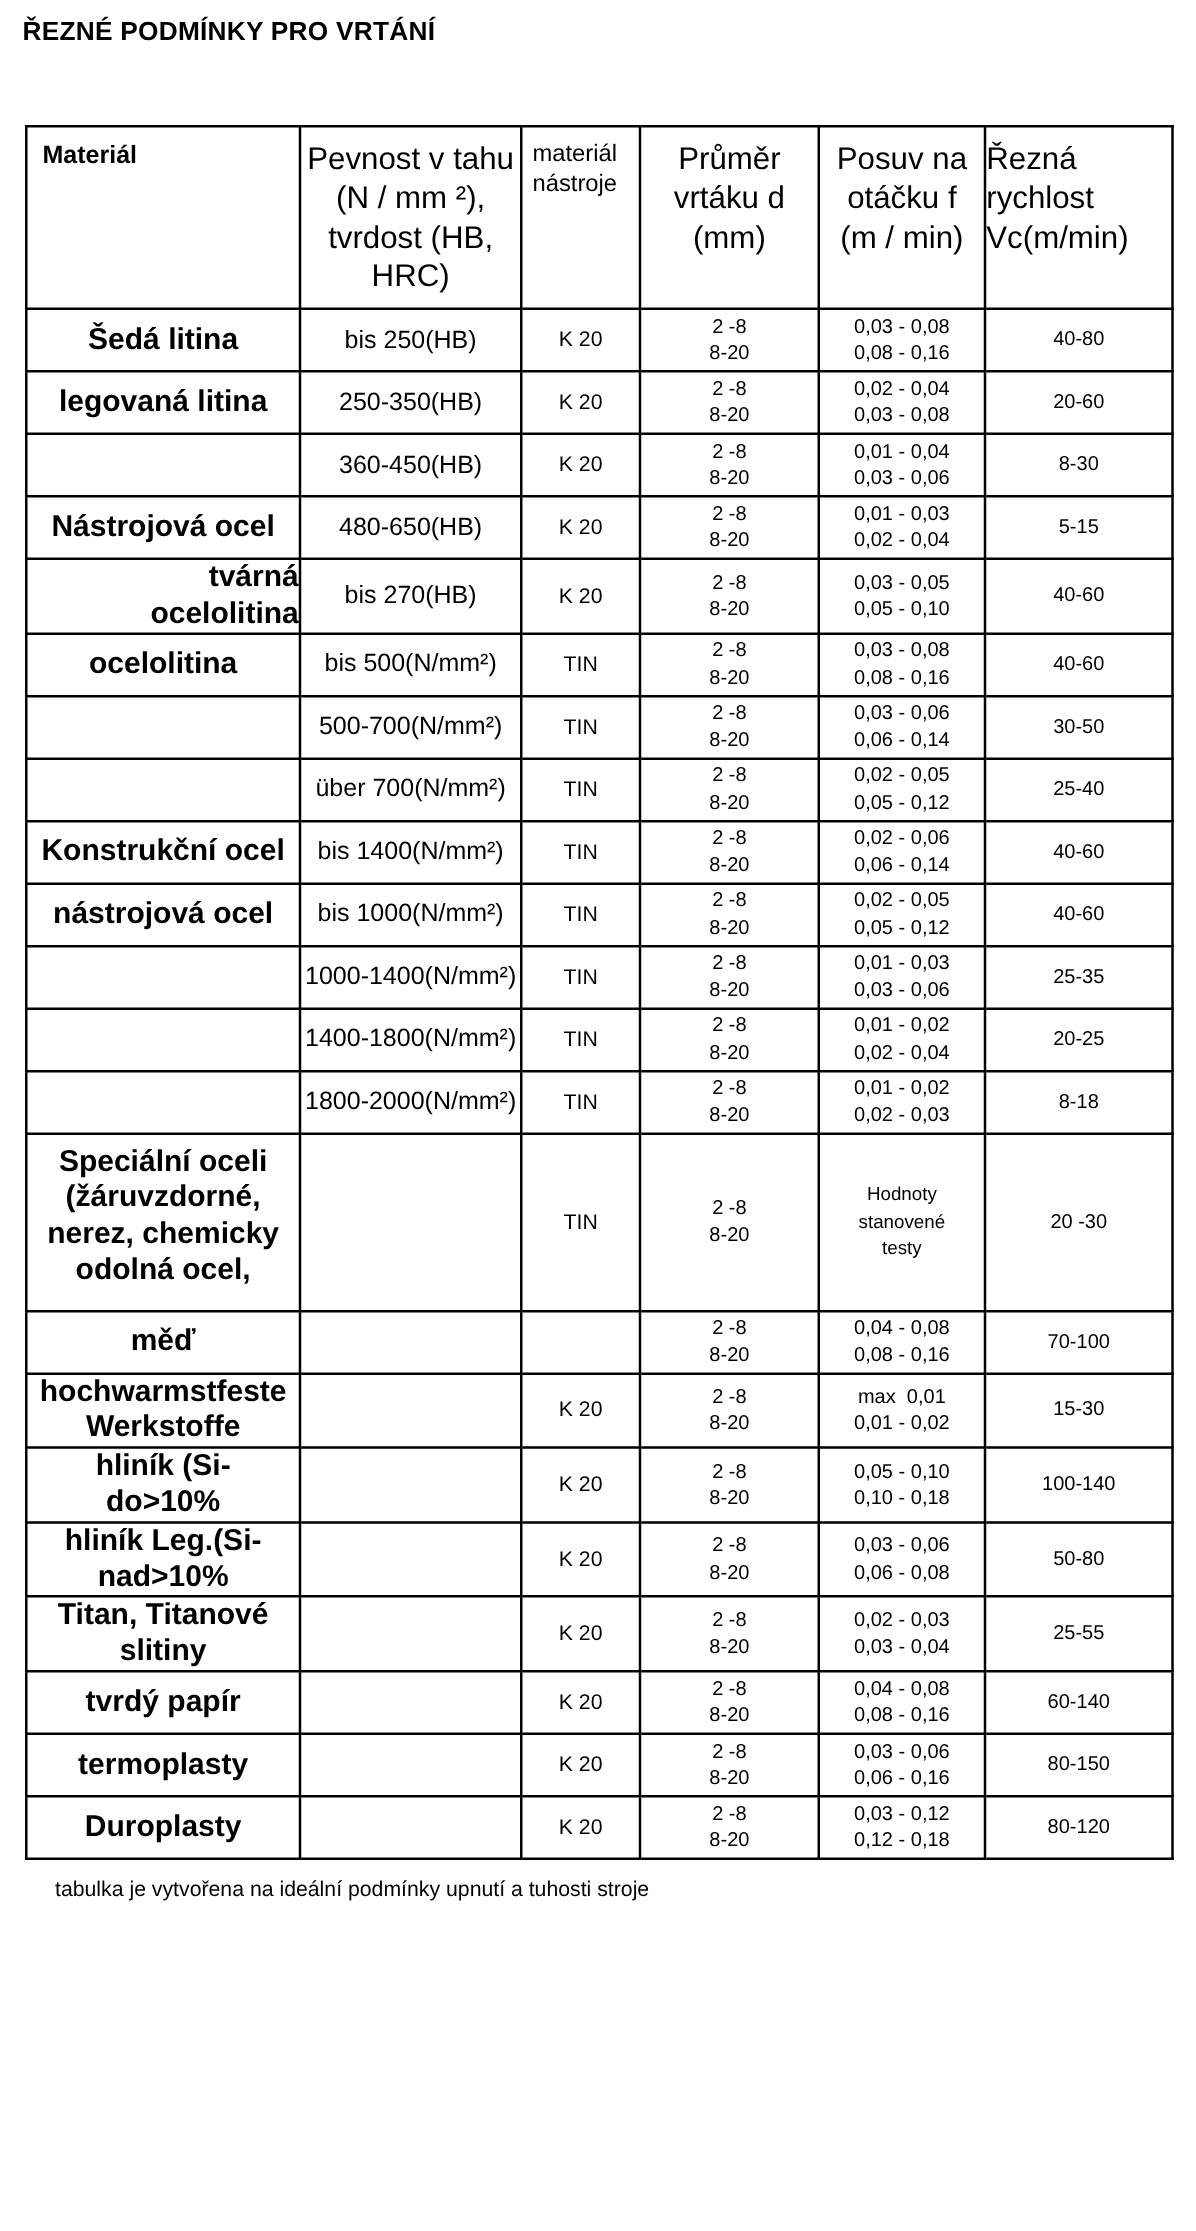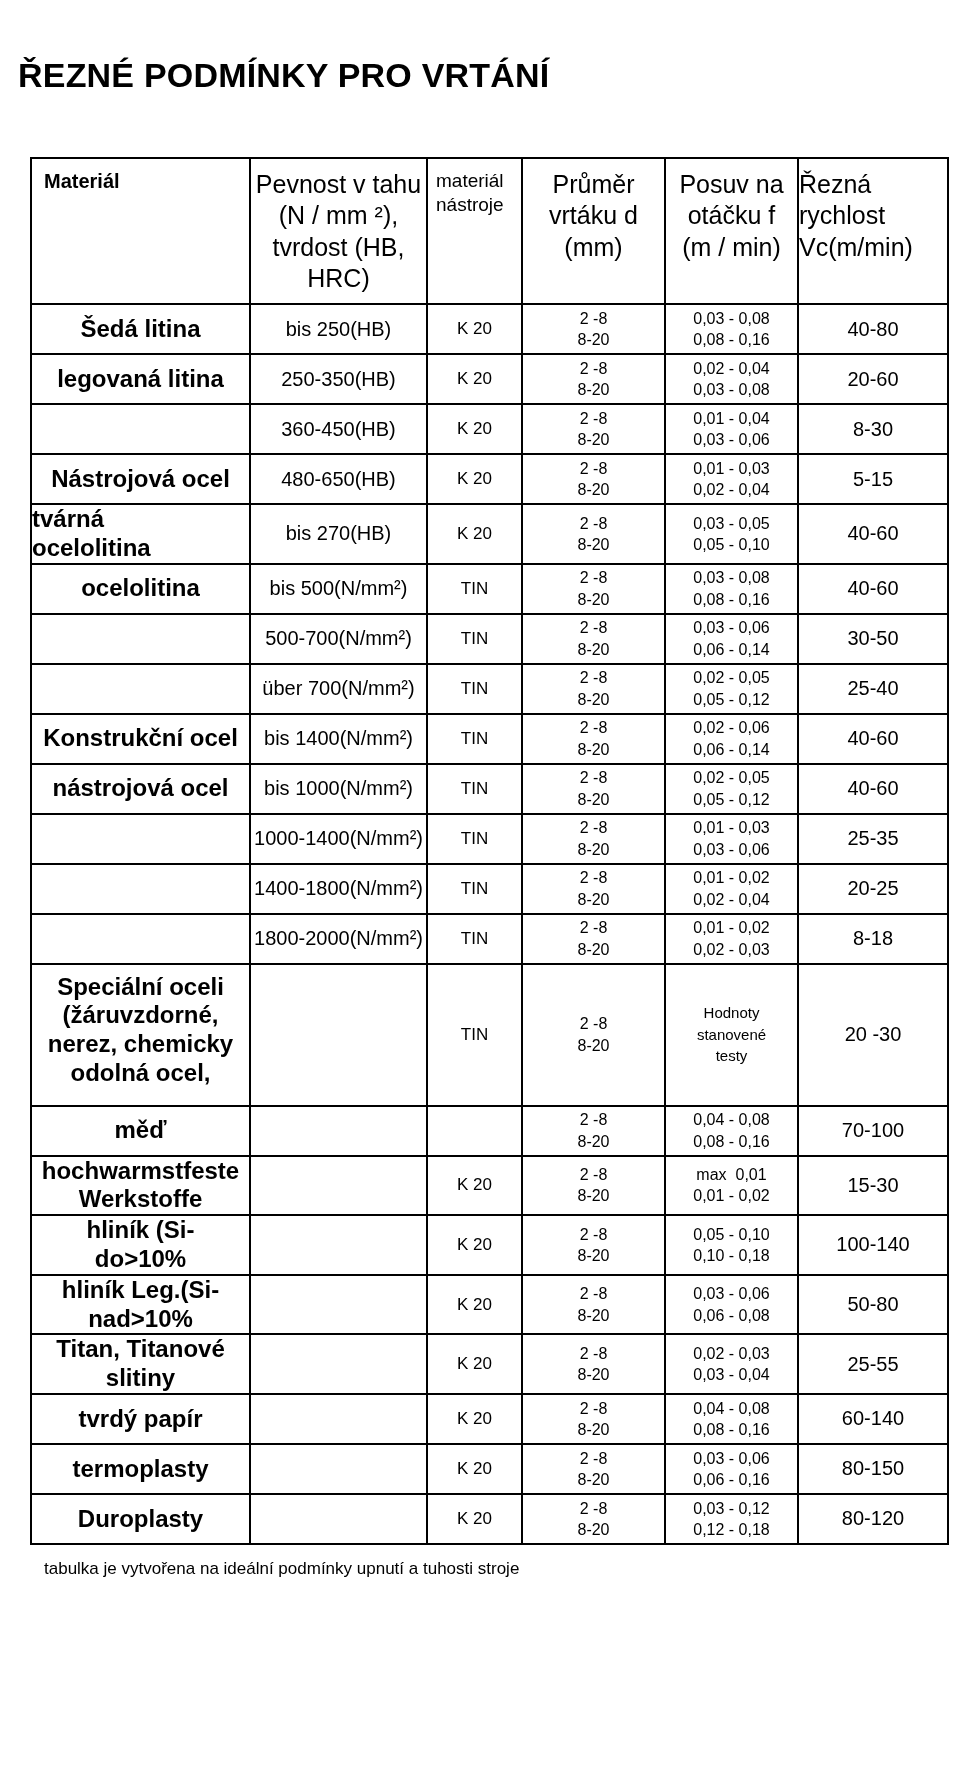--- a/index.html
+++ b/index.html
@@ -14,35 +14,33 @@
     color: #000000;
     -webkit-font-smoothing: antialiased;
   }
   .page {
     width: 957px;
     box-sizing: border-box;
     padding: 0;
     position: relative;
   }
   .title {
-    font-size: 34px;
+    font-size: 21px;
     font-weight: bold;
     letter-spacing: 0.2px;
     padding: 14px 0 0 18px;
-    margin-top: 42px;
   }
   .table-wrap {
     padding: 62px 20px 0 20px;
     box-sizing: border-box;
   }
   table.cond {
     border-collapse: collapse;
     width: 917px;
     table-layout: fixed;
-    margin-left: 10px;
   }
   table.cond td, table.cond th {
     border: 2px solid #000000;
     padding: 0;
     vertical-align: middle;
     text-align: center;
   }
   
   col.c0 { width: 219px; }
   col.c1 { width: 177px; }
@@ -95,41 +93,41 @@
   }
   td.material {
     text-align: left;
     font-size: 24px;
     font-weight: bold;
     padding-left: 12px;
     line-height: 1.2;
     vertical-align: middle;
   }
   td.material.center {
-    text-align: left;
+    text-align: right;
     padding-left: 0;
   }
   td.pevnost {
     font-size: 20px;
     vertical-align: bottom;
     padding-bottom: 5px;
   }
   td.nastroj {
     font-size: 17px;
     vertical-align: bottom;
     padding-bottom: 5px;
   }
   td.prumer, td.posuv {
     font-size: 16px;
     line-height: 1.32;
     vertical-align: middle;
     padding-top: 2px;
   }
   td.rychlost {
-    font-size: 20px;
+    font-size: 16px;
     vertical-align: bottom;
     padding-bottom: 5px;
   }
   .two-line span { display: block; }
 
   
   td.tall {
     height: 132px;
   }
   td.tall.material {

